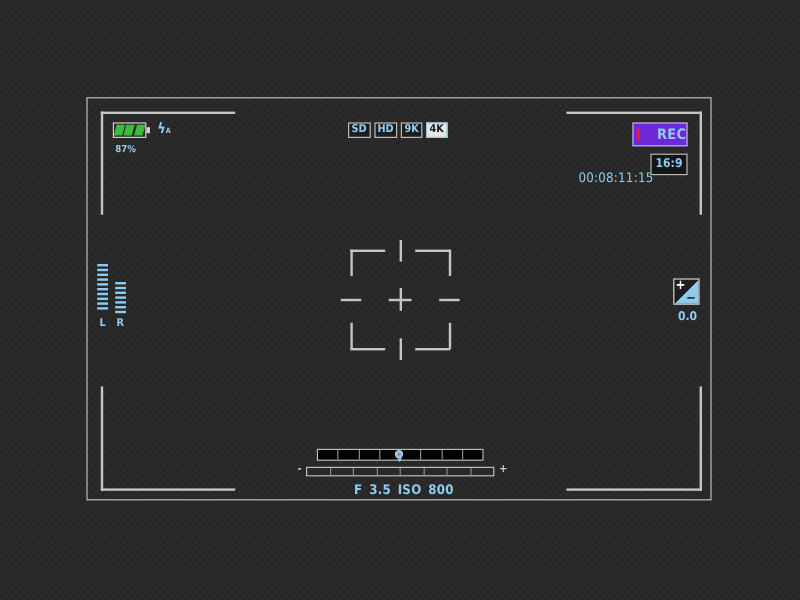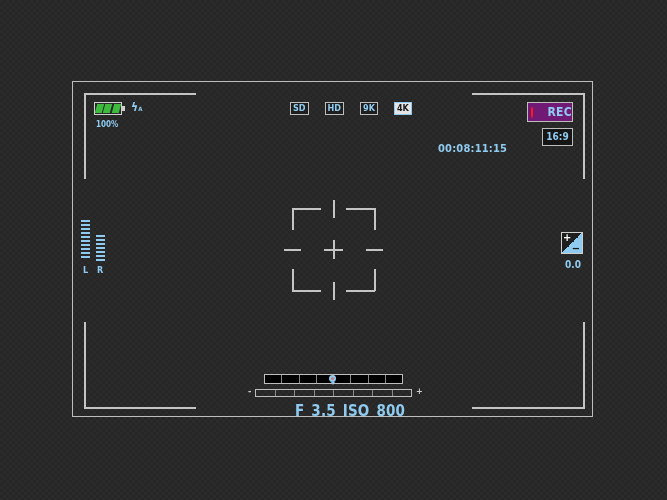--- a/index.html
+++ b/index.html
@@ -22,26 +22,26 @@
   .br-br { left:472px; top:322px; width:111px; height:85px; border-bottom-width:2px; border-right-width:2px; }
 
   .blue { color:#8fcbf0; }
   .battery { left:94px; top:102px; width:28px; height:13px; border:1.5px solid #cfcfcf; box-sizing:border-box; padding:1px; display:flex; gap:1px; }
   .battery .cell { flex:1; background:#3dbb3d; transform:skewX(-15deg); }
   .battery-tip { left:122px; top:106px; width:3px; height:5px; background:#cfcfcf; }
   .batt-label { left:96px; top:120px; font-size:8px; font-weight:bold; }
   .flash { left:131px; top:101px; font-size:12px; font-weight:bold; line-height:12px; }
   .flash small { font-size:6px; }
 
-  .res { top:102px; height:13px; display:flex; gap:16px; left:290px; }
+  .res { top:102px; height:13px; display:flex; gap:3px; left:290px; }
   .res span { display:block; font-size:9px; font-weight:bold; line-height:11px; padding:0 2px; border:1px solid #bdbdbd; color:#8fcbf0; background:#1e1e1e; }
   .res span.active { background:#e5e5e5; color:#1a1a1a; border-color:#8fcbf0; }
 
-  .timecode { left:438px; top:106px; font-size:11px; font-weight:bold; letter-spacing:0.2px;margin-top:36px; }
-  .rec { left:527px; top:102px; width:46px; height:20px; border:1.5px solid #bdbdbd; box-sizing:border-box; background:#701a75; display:flex; align-items:center; gap:14px; padding-left:3px; }
+  .timecode { left:482px; top:106px; font-size:11px; font-weight:normal; letter-spacing:0.2px;margin-top:36px; }
+  .rec { left:527px; top:102px; width:46px; height:20px; border:1.5px solid #bdbdbd; box-sizing:border-box; background:#6d28d9; display:flex; align-items:center; gap:14px; padding-left:3px; }
   .rec .dot { width:11px; height:11px; border-radius:50%; background:#ff1a1a; }
   .rec .txt { font-size:12px; font-weight:bold; color:#8fcbf0; letter-spacing:0.3px; }
   .aspect { left:542px; top:128px; width:31px; height:18px; border:1.5px solid #bdbdbd; box-sizing:border-box; background:#151515; font-size:10px; font-weight:bold; text-align:center; line-height:15px; }
 
   .meter { top:220px; display:flex; flex-direction:column-reverse; gap:2px; width:9px; }
   .meter .bar { height:2px; background:#8fcbf0; }
   .meter-l { left:81px; }
   .meter-r { left:96px; }
   .ch { top:265px; font-size:9px; font-weight:bold; }
 
@@ -53,38 +53,38 @@
   .cl { position:absolute; background:#c4c4c4; }
 
   .scale1 { left:264px; top:374px; width:139px; height:10px; border:1.5px solid #bdbdbd; box-sizing:border-box; background:#000; display:flex; }
   .scale1 i, .scale2 i { flex:1; border-right:1px solid #8a8a8a; }
   .scale1 i:last-child, .scale2 i:last-child { border-right:0; }
   .scale2 { left:255px; top:389px; width:157px; height:8px; border:1.5px solid #bdbdbd; box-sizing:border-box; display:flex; }
   .marker { left:329px; top:375px; width:7px; height:7px; border-radius:50%; background:#8fcbf0; }
   .marker::after { content:""; position:absolute; left:2px; top:2px; width:3px; height:3px; border-radius:50%; background:#c47a7a; }
   .marker-tip { left:331px; top:382px; width:0; height:0; border-left:2px solid transparent; border-right:2px solid transparent; border-top:3px solid #8fcbf0; }
   .sign { font-size:9px; color:#cfcfcf; font-weight:bold; top:386px; }
-  .exposure { left:295px; top:402px; font-size:15px; font-weight:bold; letter-spacing:0.2px; word-spacing:2px; }
+  .exposure { left:295px; top:402px; font-size:11px; font-weight:bold; letter-spacing:0.2px; word-spacing:2px; }
 </style>
 </head>
 <body>
 
 <div class="abs frame"></div>
 <div class="br br-tl"></div>
 <div class="br br-tr"></div>
 <div class="br br-bl"></div>
 <div class="br br-br"></div>
 
 <div class="abs battery">
   <div class="cell"></div>
     <div class="cell"></div>
     <div class="cell"></div>
 </div>
 <div class="abs battery-tip"></div>
-<div class="abs batt-label blue">100%</div>
+<div class="abs batt-label blue">87%</div>
 
 <div class="abs flash blue">
   <span>ϟ</span><small>A</small>
 </div>
 
 <div class="abs res">
   <span>SD</span>
   <span>HD</span>
   <span>9K</span>
   <span class="active">4K</span>

